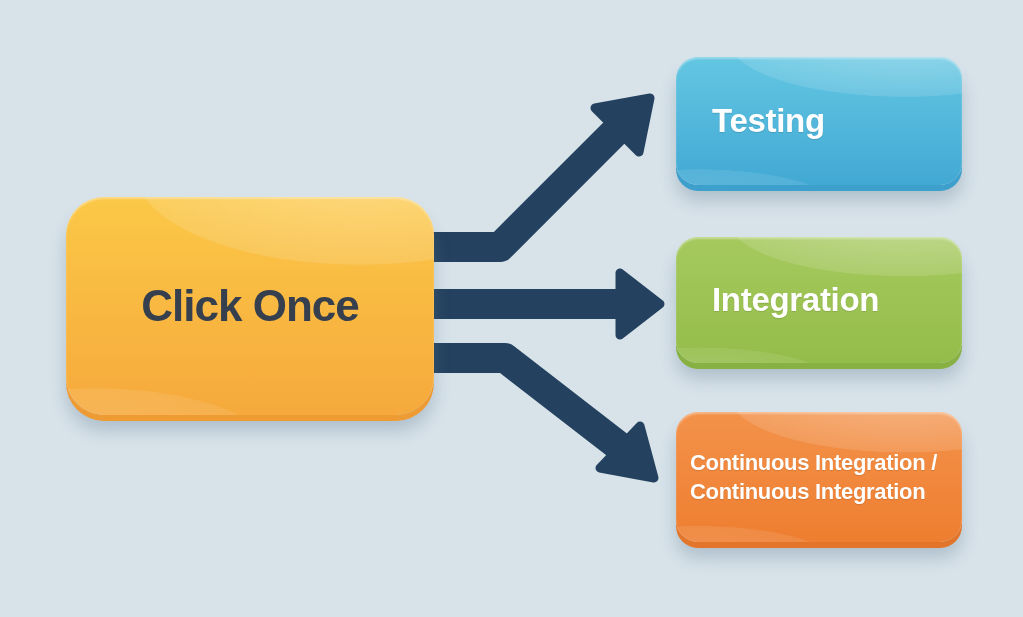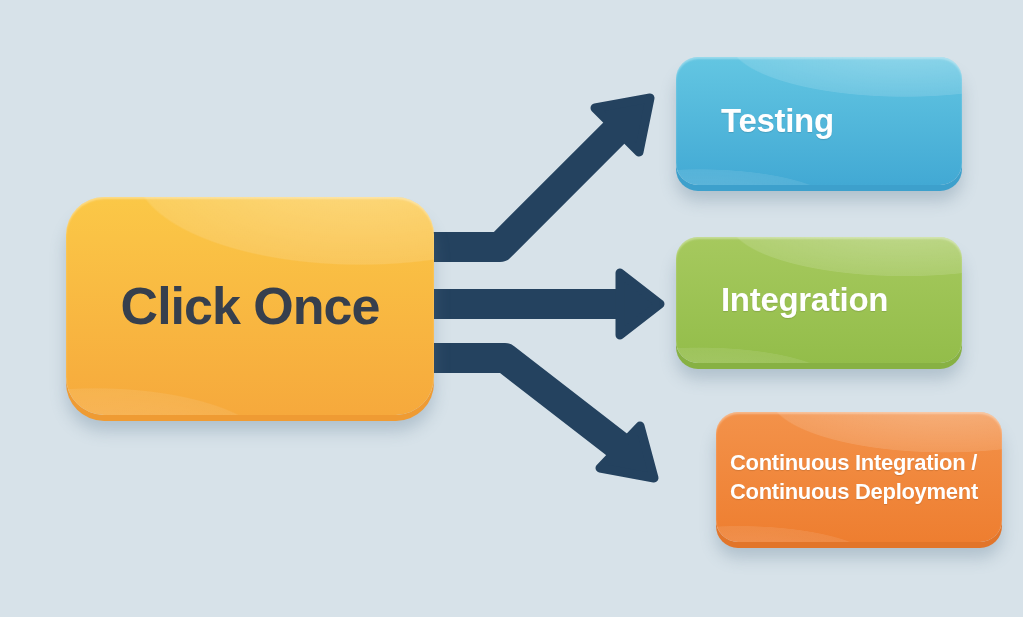--- a/index.html
+++ b/index.html
@@ -34,35 +34,35 @@
   .node .label{
     position:relative;z-index:1;
     text-shadow:0 1px 1px rgba(0,0,0,0.12);
   }
   .node-source{
     left:66px;top:197px;width:368px;height:218px;
     border-radius:38px;
     justify-content:center;
   }
   .node-source .label{
-    font-size:52px;
+    font-size:44px;
     letter-spacing:-1px;
     text-shadow:none;
   }
   .node-target{
     left:676px;width:286px;
     border-radius:22px;
   }
   .node-testing{top:57px;height:128px;}
   .node-deployment{top:237px;height:126px;}
-  .node-cicd{top:412px;height:130px;margin-left:40px;}
+  .node-cicd{top:412px;height:130px;}
   .node-testing .label,
   .node-deployment .label{
     font-size:33px;
-    padding-left:45px;
+    padding-left:36px;
     letter-spacing:-0.3px;
   }
   .node-cicd .label{
     font-size:22px;
     padding-left:14px;
     line-height:1.32;
     letter-spacing:-0.3px;
   }
   .arrow-shaft{
     fill:none;
@@ -107,17 +107,17 @@
 
   <div class="node node-target node-deployment" style="background: linear-gradient(rgb(166, 201, 94), rgb(147, 189, 74)); box-shadow: rgb(135, 177, 67) 0px 6px 0px, rgba(96, 124, 146, 0.32) 0px 16px 16px, rgba(255, 255, 255, 0.35) 0px 2px 2px inset;">
     <div class="gloss"></div>
     <span class="label">Integration</span>
   </div>
 
   <div class="node node-target node-cicd" style="background: linear-gradient(rgb(243, 146, 74), rgb(238, 126, 48)); box-shadow: rgb(226, 117, 42) 0px 6px 0px, rgba(96, 124, 146, 0.32) 0px 16px 16px, rgba(255, 255, 255, 0.35) 0px 2px 2px inset;">
     <div class="gloss"></div>
     <span class="label">
       <span>Continuous Integration /</span><br>
-      <span>Continuous Deployment</span>
+      <span>Continuous Integration</span>
     </span>
   </div>
 
 </div>
 
 </body></html>

